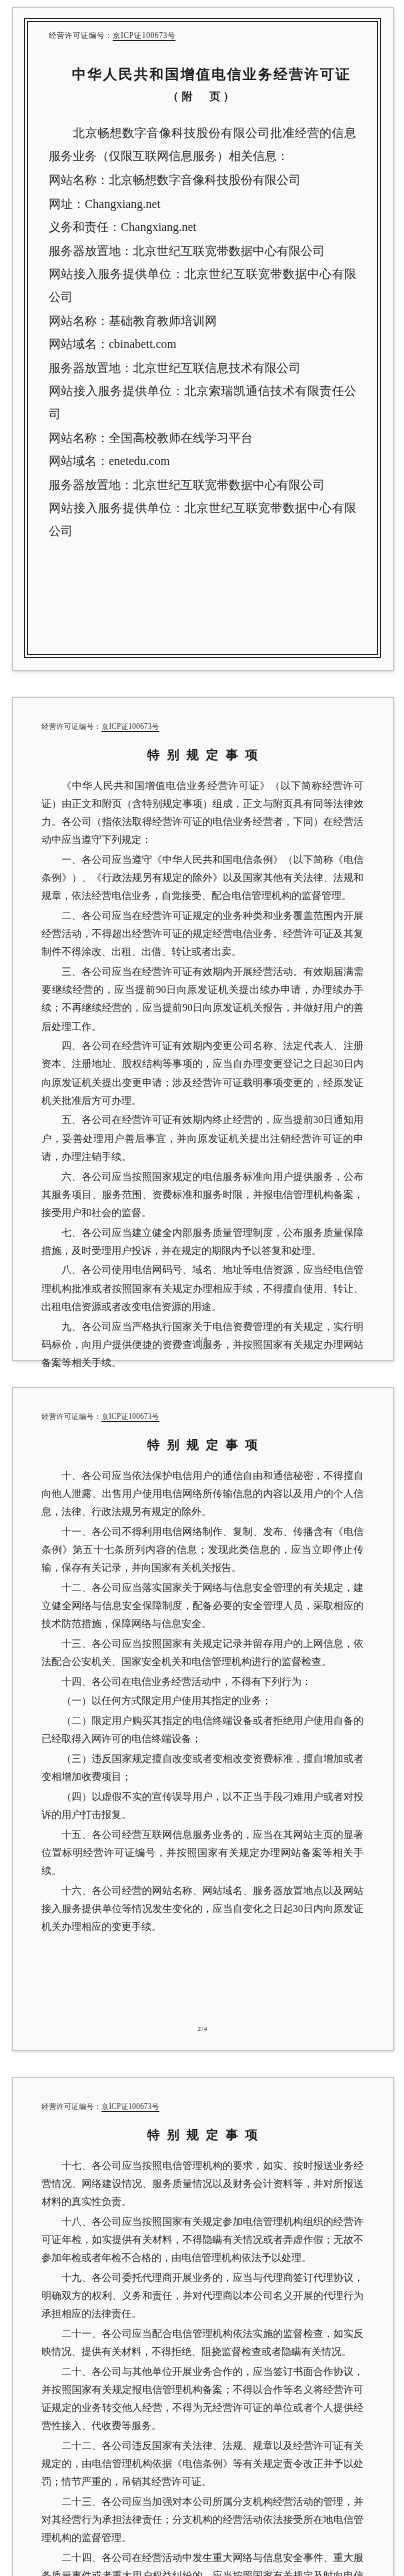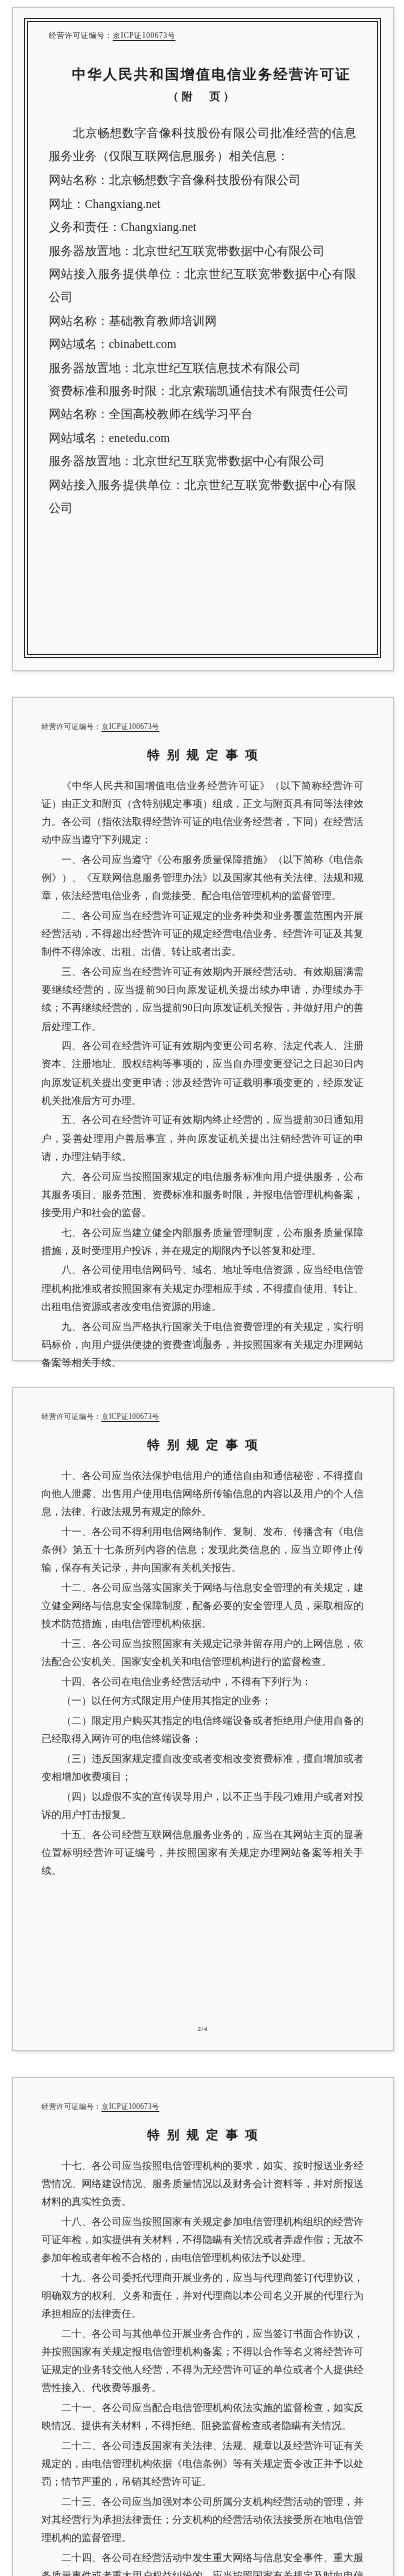--- a/index.html
+++ b/index.html
@@ -118,38 +118,38 @@
     <div class="cert-entries">
 
     <div class="cert-entry">网站名称：北京畅想数字音像科技股份有限公司</div>
         <div class="cert-entry">网址：Changxiang.net</div>
         <div class="cert-entry">义务和责任：Changxiang.net</div>
         <div class="cert-entry">服务器放置地：北京世纪互联宽带数据中心有限公司</div>
         <div class="cert-entry">网站接入服务提供单位：北京世纪互联宽带数据中心有限公司</div>
         <div class="cert-entry">网站名称：基础教育教师培训网</div>
         <div class="cert-entry">网站域名：cbinabett.com</div>
         <div class="cert-entry">服务器放置地：北京世纪互联信息技术有限公司</div>
-        <div class="cert-entry">资费标准和服务时限：北京索瑞凯通信技术有限责任公司</div>
+        <div class="cert-entry">网站接入服务提供单位：北京索瑞凯通信技术有限责任公司</div>
         <div class="cert-entry">网站名称：全国高校教师在线学习平台</div>
         <div class="cert-entry">网站域名：enetedu.com</div>
         <div class="cert-entry">服务器放置地：北京世纪互联宽带数据中心有限公司</div>
         <div class="cert-entry">网站接入服务提供单位：北京世纪互联宽带数据中心有限公司</div>
       </div>
   </div>
 </div>
 
 <div class="sheet prov">
   <div class="prov-head">
     <span>经营许可证编号：</span><span class="lic-num">京ICP证100673号</span>
   </div>
   <div class="prov-title">特别规定事项</div>
   <div class="paras">
 
   <p class="para">《中华人民共和国增值电信业务经营许可证》（以下简称经营许可证）由正文和附页（含特别规定事项）组成，正文与附页具有同等法律效力。各公司（指依法取得经营许可证的电信业务经营者，下同）在经营活动中应当遵守下列规定：</p>
-      <p class="para">一、各公司应当遵守《公布服务质量保障措施》（以下简称《电信条例》）、《互联网信息服务管理办法》以及国家其他有关法律、法规和规章，依法经营电信业务，自觉接受、配合电信管理机构的监督管理。</p>
+      <p class="para">一、各公司应当遵守《中华人民共和国电信条例》（以下简称《电信条例》）、《行政法规另有规定的除外》以及国家其他有关法律、法规和规章，依法经营电信业务，自觉接受、配合电信管理机构的监督管理。</p>
       <p class="para">二、各公司应当在经营许可证规定的业务种类和业务覆盖范围内开展经营活动，不得超出经营许可证的规定经营电信业务。经营许可证及其复制件不得涂改、出租、出借、转让或者出卖。</p>
       <p class="para">三、各公司应当在经营许可证有效期内开展经营活动。有效期届满需要继续经营的，应当提前90日向原发证机关提出续办申请，办理续办手续；不再继续经营的，应当提前90日向原发证机关报告，并做好用户的善后处理工作。</p>
       <p class="para">四、各公司在经营许可证有效期内变更公司名称、法定代表人、注册资本、注册地址、股权结构等事项的，应当自办理变更登记之日起30日内向原发证机关提出变更申请；涉及经营许可证载明事项变更的，经原发证机关批准后方可办理。</p>
       <p class="para">五、各公司在经营许可证有效期内终止经营的，应当提前30日通知用户，妥善处理用户善后事宜，并向原发证机关提出注销经营许可证的申请，办理注销手续。</p>
       <p class="para">六、各公司应当按照国家规定的电信服务标准向用户提供服务，公布其服务项目、服务范围、资费标准和服务时限，并报电信管理机构备案，接受用户和社会的监督。</p>
       <p class="para">七、各公司应当建立健全内部服务质量管理制度，公布服务质量保障措施，及时受理用户投诉，并在规定的期限内予以答复和处理。</p>
       <p class="para">八、各公司使用电信网码号、域名、地址等电信资源，应当经电信管理机构批准或者按照国家有关规定办理相应手续，不得擅自使用、转让、出租电信资源或者改变电信资源的用途。</p>
       <p class="para">九、各公司应当严格执行国家关于电信资费管理的有关规定，实行明码标价，向用户提供便捷的资费查询服务，并按照国家有关规定办理网站备案等相关手续。</p>
     </div>
   <div class="pageno">1/4</div>
@@ -157,44 +157,45 @@
 
 <div class="sheet prov">
   <div class="prov-head">
     <span>经营许可证编号：</span><span class="lic-num">京ICP证100673号</span>
   </div>
   <div class="prov-title">特别规定事项</div>
   <div class="paras">
 
   <p class="para">十、各公司应当依法保护电信用户的通信自由和通信秘密，不得擅自向他人泄露、出售用户使用电信网络所传输信息的内容以及用户的个人信息，法律、行政法规另有规定的除外。</p>
       <p class="para">十一、各公司不得利用电信网络制作、复制、发布、传播含有《电信条例》第五十七条所列内容的信息；发现此类信息的，应当立即停止传输，保存有关记录，并向国家有关机关报告。</p>
-      <p class="para">十二、各公司应当落实国家关于网络与信息安全管理的有关规定，建立健全网络与信息安全保障制度，配备必要的安全管理人员，采取相应的技术防范措施，由电信管理机构依据。</p>
+      <p class="para">十二、各公司应当落实国家关于网络与信息安全管理的有关规定，建立健全网络与信息安全保障制度，配备必要的安全管理人员，采取相应的技术防范措施，保障网络与信息安全。</p>
       <p class="para">十三、各公司应当按照国家有关规定记录并留存用户的上网信息，依法配合公安机关、国家安全机关和电信管理机构进行的监督检查。</p>
       <p class="para">十四、各公司在电信业务经营活动中，不得有下列行为：</p>
       <p class="para">（一）以任何方式限定用户使用其指定的业务；</p>
       <p class="para">（二）限定用户购买其指定的电信终端设备或者拒绝用户使用自备的已经取得入网许可的电信终端设备；</p>
       <p class="para">（三）违反国家规定擅自改变或者变相改变资费标准，擅自增加或者变相增加收费项目；</p>
       <p class="para">（四）以虚假不实的宣传误导用户，以不正当手段刁难用户或者对投诉的用户打击报复。</p>
       <p class="para">十五、各公司经营互联网信息服务业务的，应当在其网站主页的显著位置标明经营许可证编号，并按照国家有关规定办理网站备案等相关手续。</p>
+      <p class="para">十六、各公司经营的网站名称、网站域名、服务器放置地点以及网站接入服务提供单位等情况发生变化的，应当自变化之日起30日内向原发证机关办理相应的变更手续。</p>
     </div>
   <div class="pageno">2/4</div>
 </div>
 
 <div class="sheet prov">
   <div class="prov-head">
     <span>经营许可证编号：</span><span class="lic-num">京ICP证100673号</span>
   </div>
   <div class="prov-title">特别规定事项</div>
   <div class="paras">
 
   <p class="para">十七、各公司应当按照电信管理机构的要求，如实、按时报送业务经营情况、网络建设情况、服务质量情况以及财务会计资料等，并对所报送材料的真实性负责。</p>
       <p class="para">十八、各公司应当按照国家有关规定参加电信管理机构组织的经营许可证年检，如实提供有关材料，不得隐瞒有关情况或者弄虚作假；无故不参加年检或者年检不合格的，由电信管理机构依法予以处理。</p>
       <p class="para">十九、各公司委托代理商开展业务的，应当与代理商签订代理协议，明确双方的权利、义务和责任，并对代理商以本公司名义开展的代理行为承担相应的法律责任。</p>
+      <p class="para">二十一、各公司应当配合电信管理机构依法实施的监督检查，如实反映情况、提供有关材料，不得拒绝、阻挠监督检查或者隐瞒有关情况。</p>
       <p class="para">二十、各公司与其他单位开展业务合作的，应当签订书面合作协议，并按照国家有关规定报电信管理机构备案；不得以合作等名义将经营许可证规定的业务转交他人经营，不得为无经营许可证的单位或者个人提供经营性接入、代收费等服务。</p>
-      <p class="para">二十一、各公司应当配合电信管理机构依法实施的监督检查，如实反映情况、提供有关材料，不得拒绝、阻挠监督检查或者隐瞒有关情况。</p>
       <p class="para">二十二、各公司违反国家有关法律、法规、规章以及经营许可证有关规定的，由电信管理机构依据《电信条例》等有关规定责令改正并予以处罚；情节严重的，吊销其经营许可证。</p>
       <p class="para">二十三、各公司应当加强对本公司所属分支机构经营活动的管理，并对其经营行为承担法律责任；分支机构的经营活动依法接受所在地电信管理机构的监督管理。</p>
       <p class="para">二十四、各公司在经营活动中发生重大网络与信息安全事件、重大服务质量事件或者重大用户权益纠纷的，应当按照国家有关规定及时向电信管理机构报告，并配合做好相关处置工作。</p>
     </div>
   <div class="pageno">3/4</div>
 </div>
 
 <div class="sheet prov">
   <div class="prov-head">
     <span>经营许可证编号：</span><span class="lic-num">京ICP证100673号</span>

